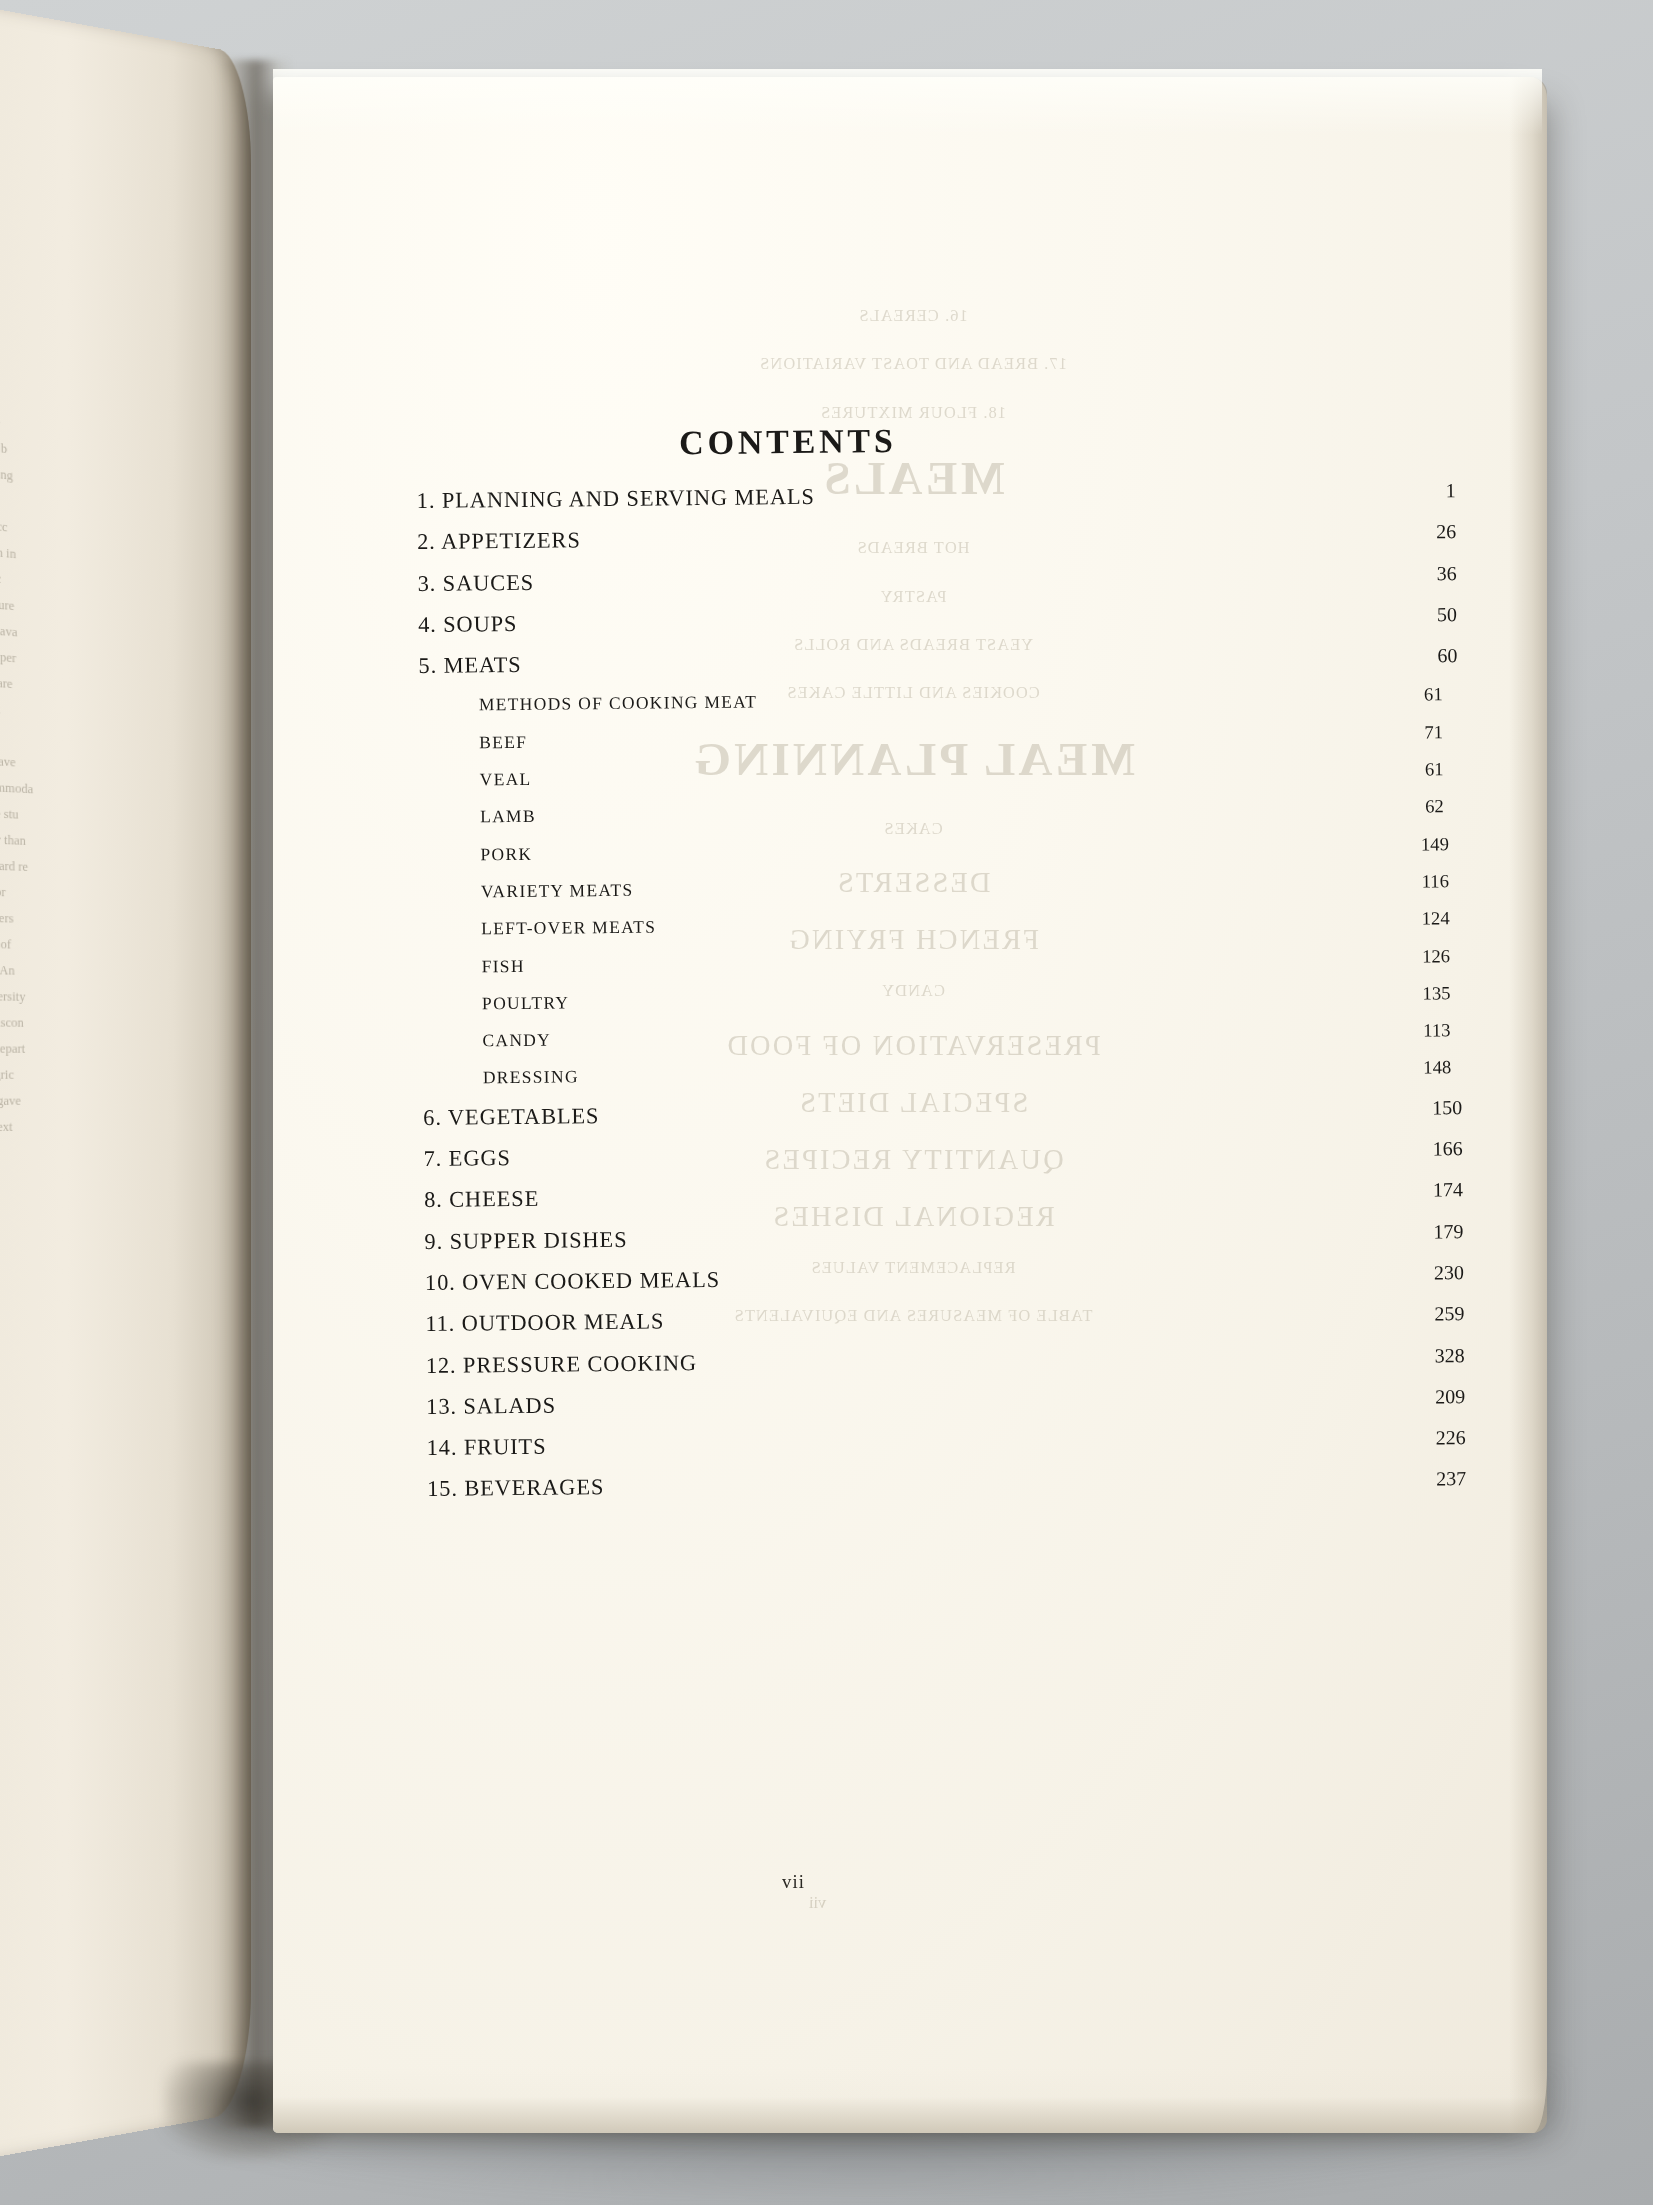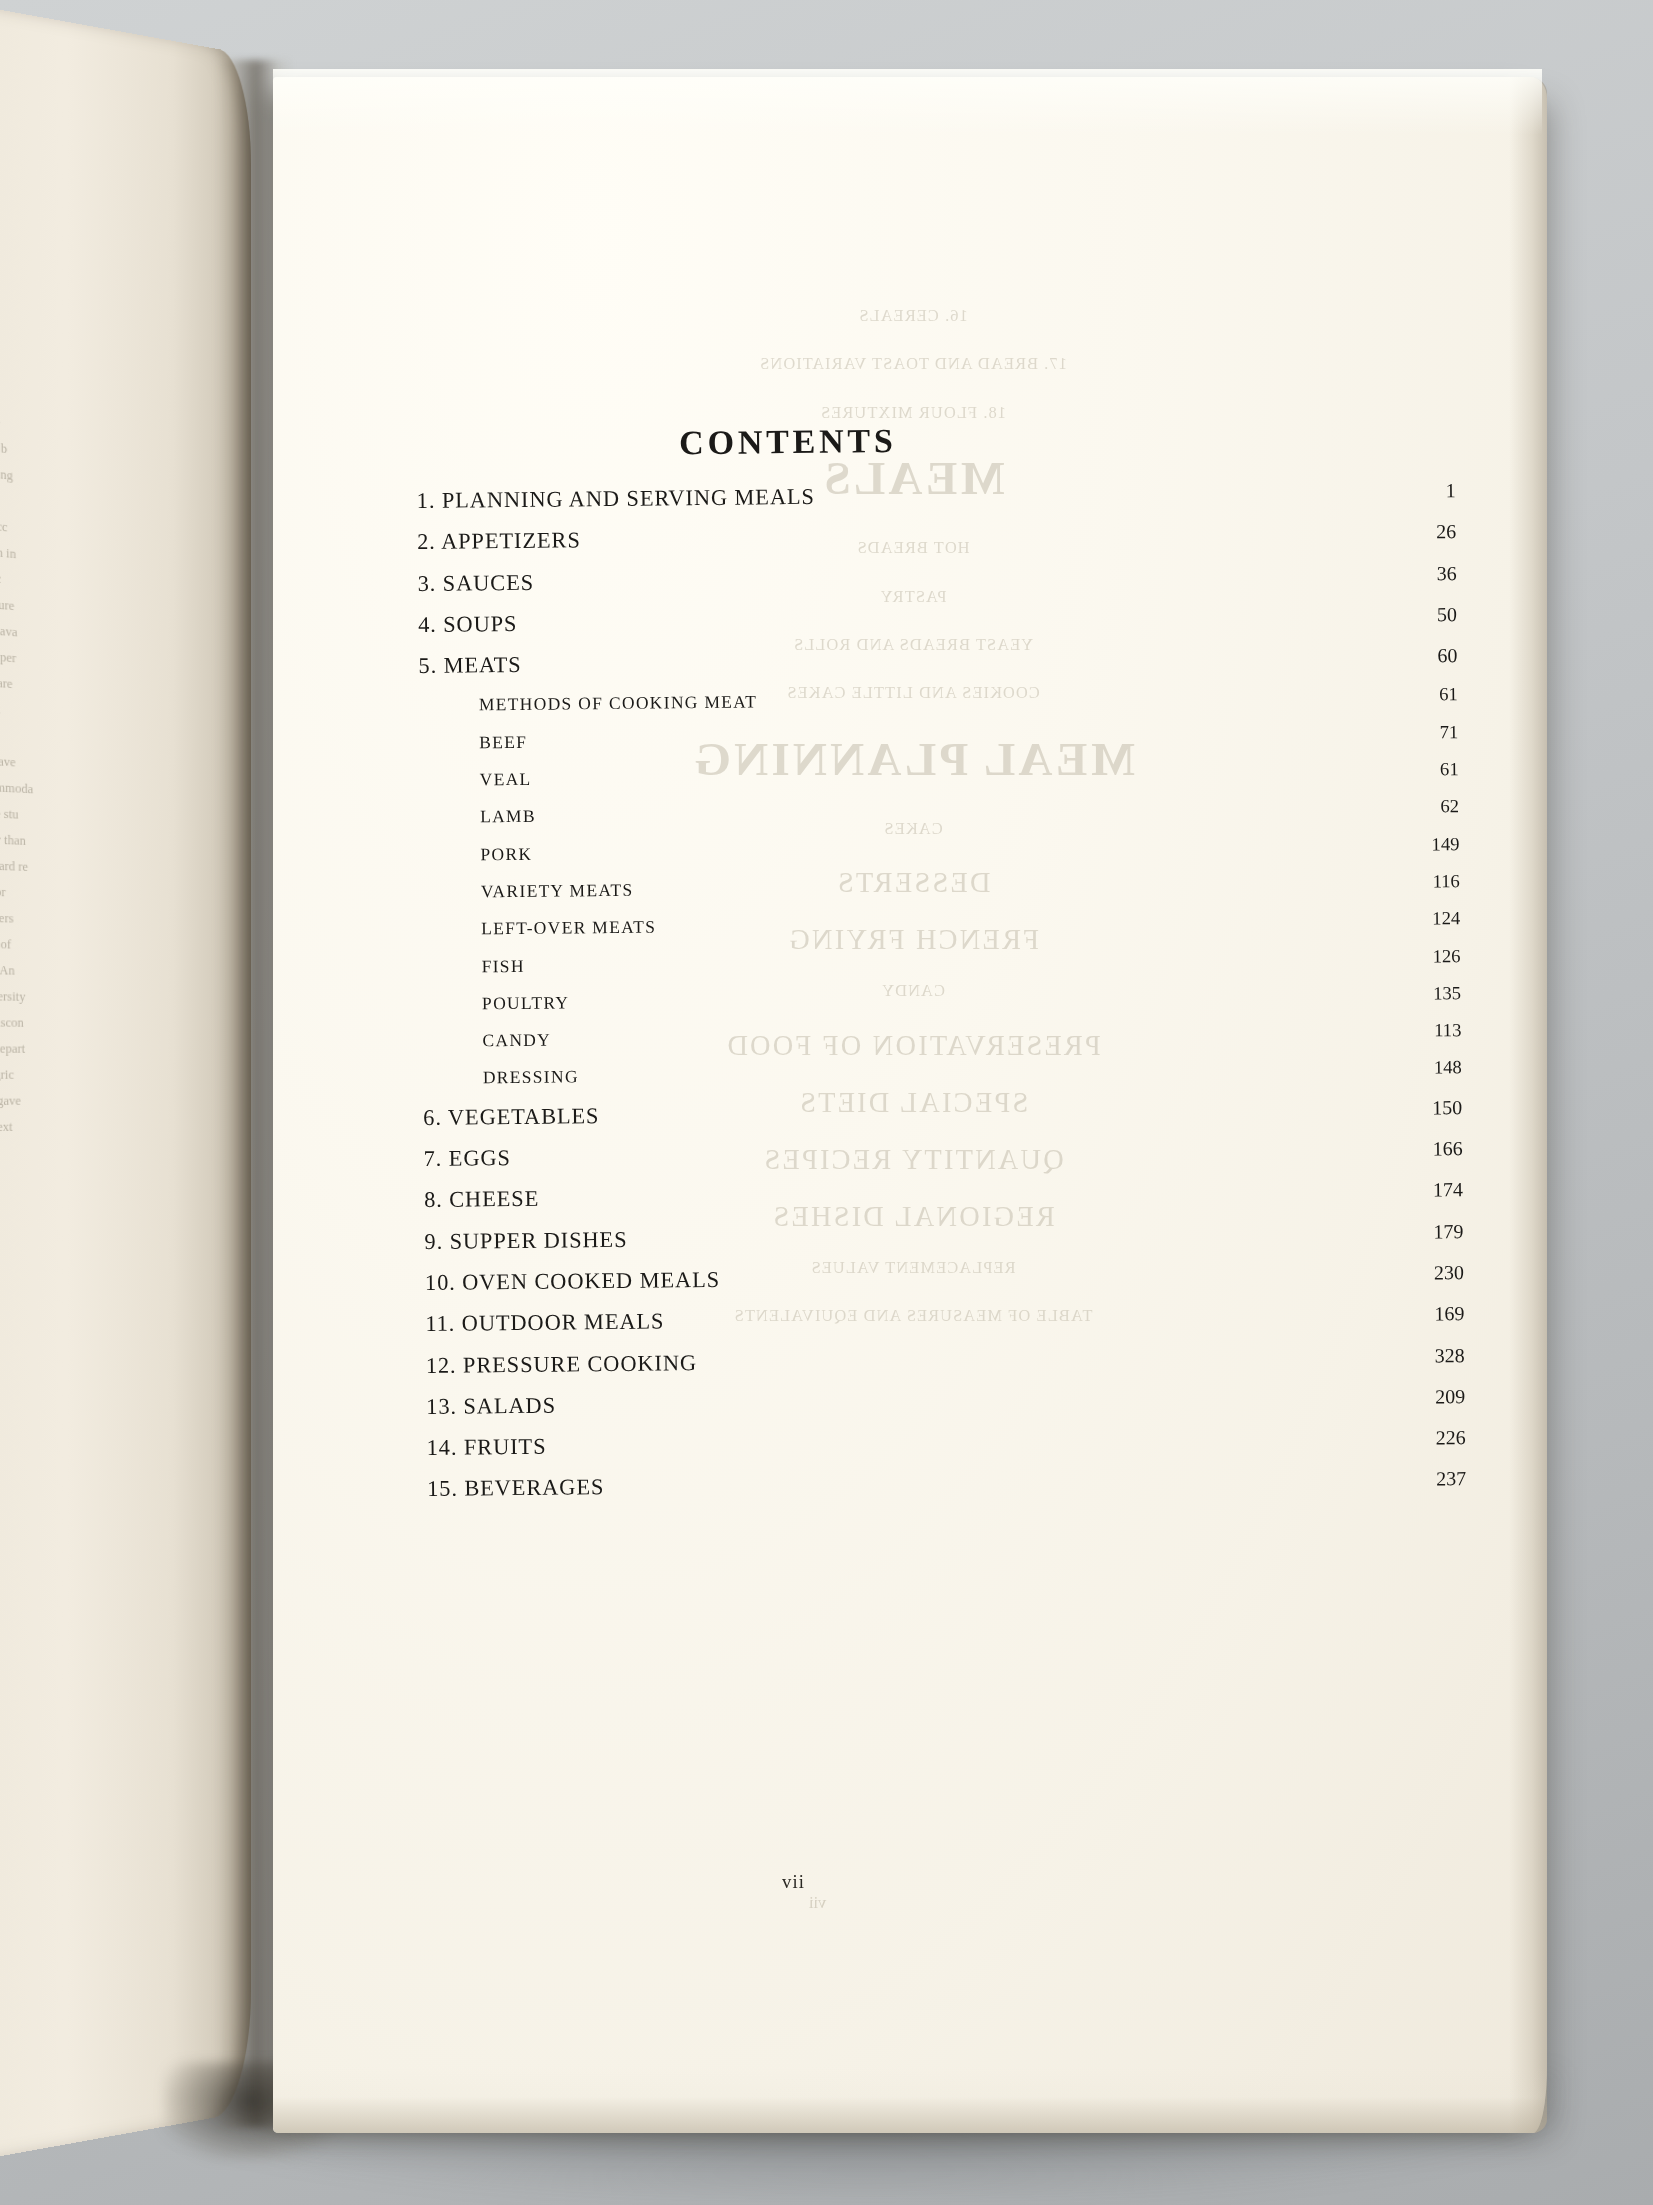--- a/index.html
+++ b/index.html
@@ -189,21 +189,21 @@
   .level-0 .toc-label { font-size: 22.4px; }
   .level-0 .toc-page  { font-size: 20px; }
   
   .level-1 {
     margin-left: 60px;
   }
   .level-1 .toc-label {
     font-size: 17.5px;
     letter-spacing: 1.3px;
   }
-  .level-1 .toc-page { font-size: 18.6px; }
+  .level-1 .toc-page { font-size: 18.6px; text-align: center; }
 
   
   .content-tilt {
     transform: rotate(-0.6deg);
     transform-origin: left top;
   }
 
   .folio {
     position: absolute;
     left: 782px;
@@ -377,21 +377,21 @@
         <li class="toc-row level-0">
           <span class="toc-label">9. SUPPER DISHES</span>
           <span class="toc-page">179</span>
         </li>
         <li class="toc-row level-0">
           <span class="toc-label">10. OVEN COOKED MEALS</span>
           <span class="toc-page">230</span>
         </li>
         <li class="toc-row level-0">
           <span class="toc-label">11. OUTDOOR MEALS</span>
-          <span class="toc-page">169</span>
+          <span class="toc-page">259</span>
         </li>
         <li class="toc-row level-0">
           <span class="toc-label">12. PRESSURE COOKING</span>
           <span class="toc-page">328</span>
         </li>
         <li class="toc-row level-0">
           <span class="toc-label">13. SALADS</span>
           <span class="toc-page">209</span>
         </li>
         <li class="toc-row level-0">

